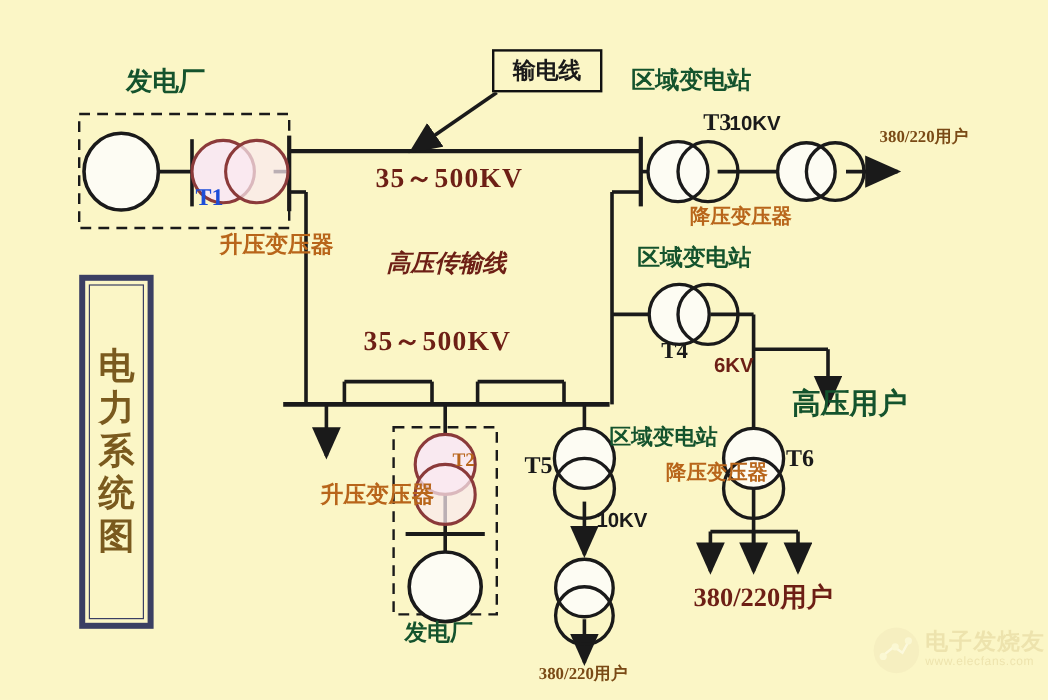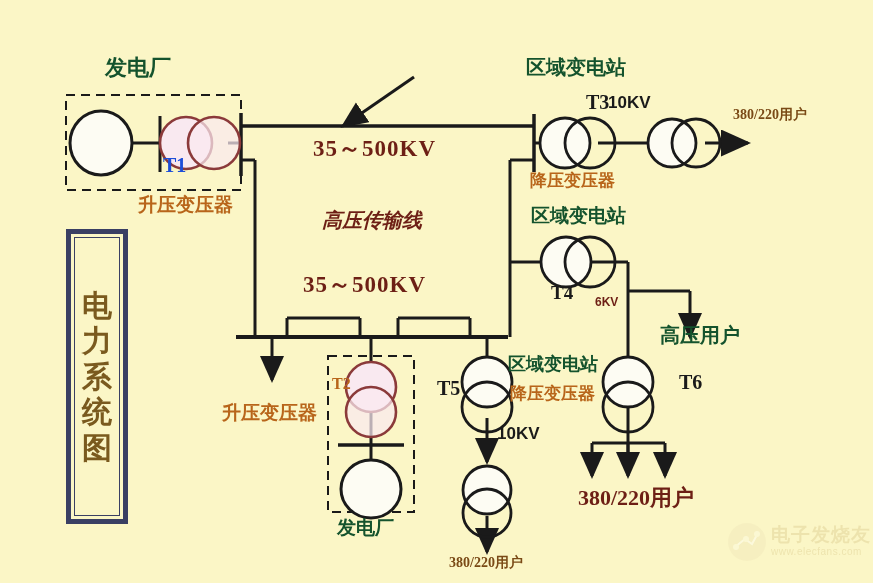--- a/index.html
+++ b/index.html
@@ -10,21 +10,21 @@
     overflow:hidden;
     position:relative;
   }
   #stage{position:relative;width:873px;height:583px;background:#fbf6c6;}
   svg#diagram{position:absolute;left:0;top:0;width:873px;height:583px;}
   .lbl{position:absolute;white-space:nowrap;font-family:"Liberation Serif",serif;line-height:1;}
   .cn{font-family:"Liberation Serif",serif;font-weight:700;}
   .purple{color:#14532d;}
   .brown{color:#7a4a16;}
   .darkred{color:#6d1f15;}
-  .orange{color:#b8651a;}
+  .orange{color:#b8651a;margin-left:45px;}
   .black{color:#1a1a1a;}
   .titlebox{
     position:absolute;left:66px;top:229px;width:62px;height:295px;
     border:5px solid #3a3f63;background:#fbf6c6;box-sizing:border-box;
   }
   .titlebox .inner{
     position:absolute;left:3px;top:3px;right:3px;bottom:3px;
     border:1px solid #3a3f63;
     display:flex;flex-direction:column;align-items:center;justify-content:center;
   }
@@ -175,20 +175,21 @@
   <div class="titlebox">
     <div class="inner">
       <span class="ch">电</span>
       <span class="ch">力</span>
       <span class="ch">系</span>
       <span class="ch">统</span>
       <span class="ch">图</span>
     </div>
   </div>
 
+  <div class="tlbox">输电线</div>
 
   <div class="lbl cn purple" style="left:105px;top:57px;font-size:22px;">发电厂</div>
 
   <div class="lbl cn orange" style="left:138px;top:195px;font-size:19px;">升压变压器</div>
 
   <div class="lbl cn darkred" style="left:313px;top:137px;font-size:23px;letter-spacing:1px;">35～500KV</div>
 
   <div class="lbl cn darkred" style="left:322px;top:210px;font-size:20px;font-style:italic;">高压传输线</div>
 
   <div class="lbl cn darkred" style="left:303px;top:273px;font-size:23px;letter-spacing:1px;">35～500KV</div>
@@ -200,41 +201,41 @@
   <div class="lbl cn black" style="left:608px;top:94px;font-size:17px;font-weight:700;font-family:'Liberation Sans',sans-serif;">10KV</div>
 
   <div class="lbl cn orange" style="left:530px;top:172px;font-size:17px;">降压变压器</div>
 
   <div class="lbl cn brown" style="left:733px;top:108px;font-size:14px;">380/220用户</div>
 
   <div class="lbl cn purple" style="left:531px;top:206px;font-size:19px;">区域变电站</div>
 
   <div class="lbl cn black" style="left:551px;top:283px;font-size:19px;font-weight:700;">T4</div>
 
-  <div class="lbl cn darkred" style="left:595px;top:296px;font-size:12px;font-weight:700;font-family:'Liberation Sans',sans-serif;">6KV</div>
-
-  <div class="lbl cn purple" style="left:660px;top:325px;font-size:20px;">高压用户</div>
+  <div class="lbl cn darkred" style="left:595px;top:296px;font-size:17px;font-weight:700;font-family:'Liberation Sans',sans-serif;">6KV</div>
+
+  <div class="lbl cn purple" style="left:660px;top:325px;font-size:24px;">高压用户</div>
 
   <div class="lbl cn orange" style="left:222px;top:403px;font-size:19px;">升压变压器</div>
 
   <div class="lbl cn orange" style="left:332px;top:376px;font-size:16px;font-weight:700;">T2</div>
 
   <div class="lbl cn purple" style="left:337px;top:518px;font-size:19px;">发电厂</div>
 
   <div class="lbl cn black" style="left:437px;top:378px;font-size:20px;font-weight:700;text-align:right;">T5</div>
 
   <div class="lbl cn purple" style="left:508px;top:355px;font-size:18px;">区域变电站</div>
 
   <div class="lbl cn orange" style="left:510px;top:385px;font-size:17px;">降压变压器</div>
 
   <div class="lbl cn black" style="left:497px;top:425px;font-size:17px;font-weight:700;font-family:'Liberation Sans',sans-serif;">10KV</div>
 
   <div class="lbl cn brown" style="left:449px;top:556px;font-size:14px;">380/220用户</div>
 
-  <div class="lbl cn black" style="left:655px;top:372px;font-size:20px;font-weight:700;margin-left:24px;">T6</div>
+  <div class="lbl cn black" style="left:655px;top:372px;font-size:20px;font-weight:700;">T6</div>
 
   <div class="lbl cn darkred" style="left:578px;top:487px;font-size:22px;font-weight:700;">380/220用户</div>
 
   <div class="lbl cn black" style="left:163px;top:155px;font-size:20px;font-weight:700;color:#1d4ed8;">T1</div>
 
   <div class="wm">
     <svg width="44" height="44" viewBox="0 0 44 44">
       <circle cx="22" cy="22" r="19" fill="#efe6b8"></circle>
       <path d="M10 27 L20 19 L27 24 L33 13" stroke="#ffffff" stroke-width="2" fill="none"></path>
       <circle cx="11" cy="27" r="3" fill="#fdfbe8"></circle>

